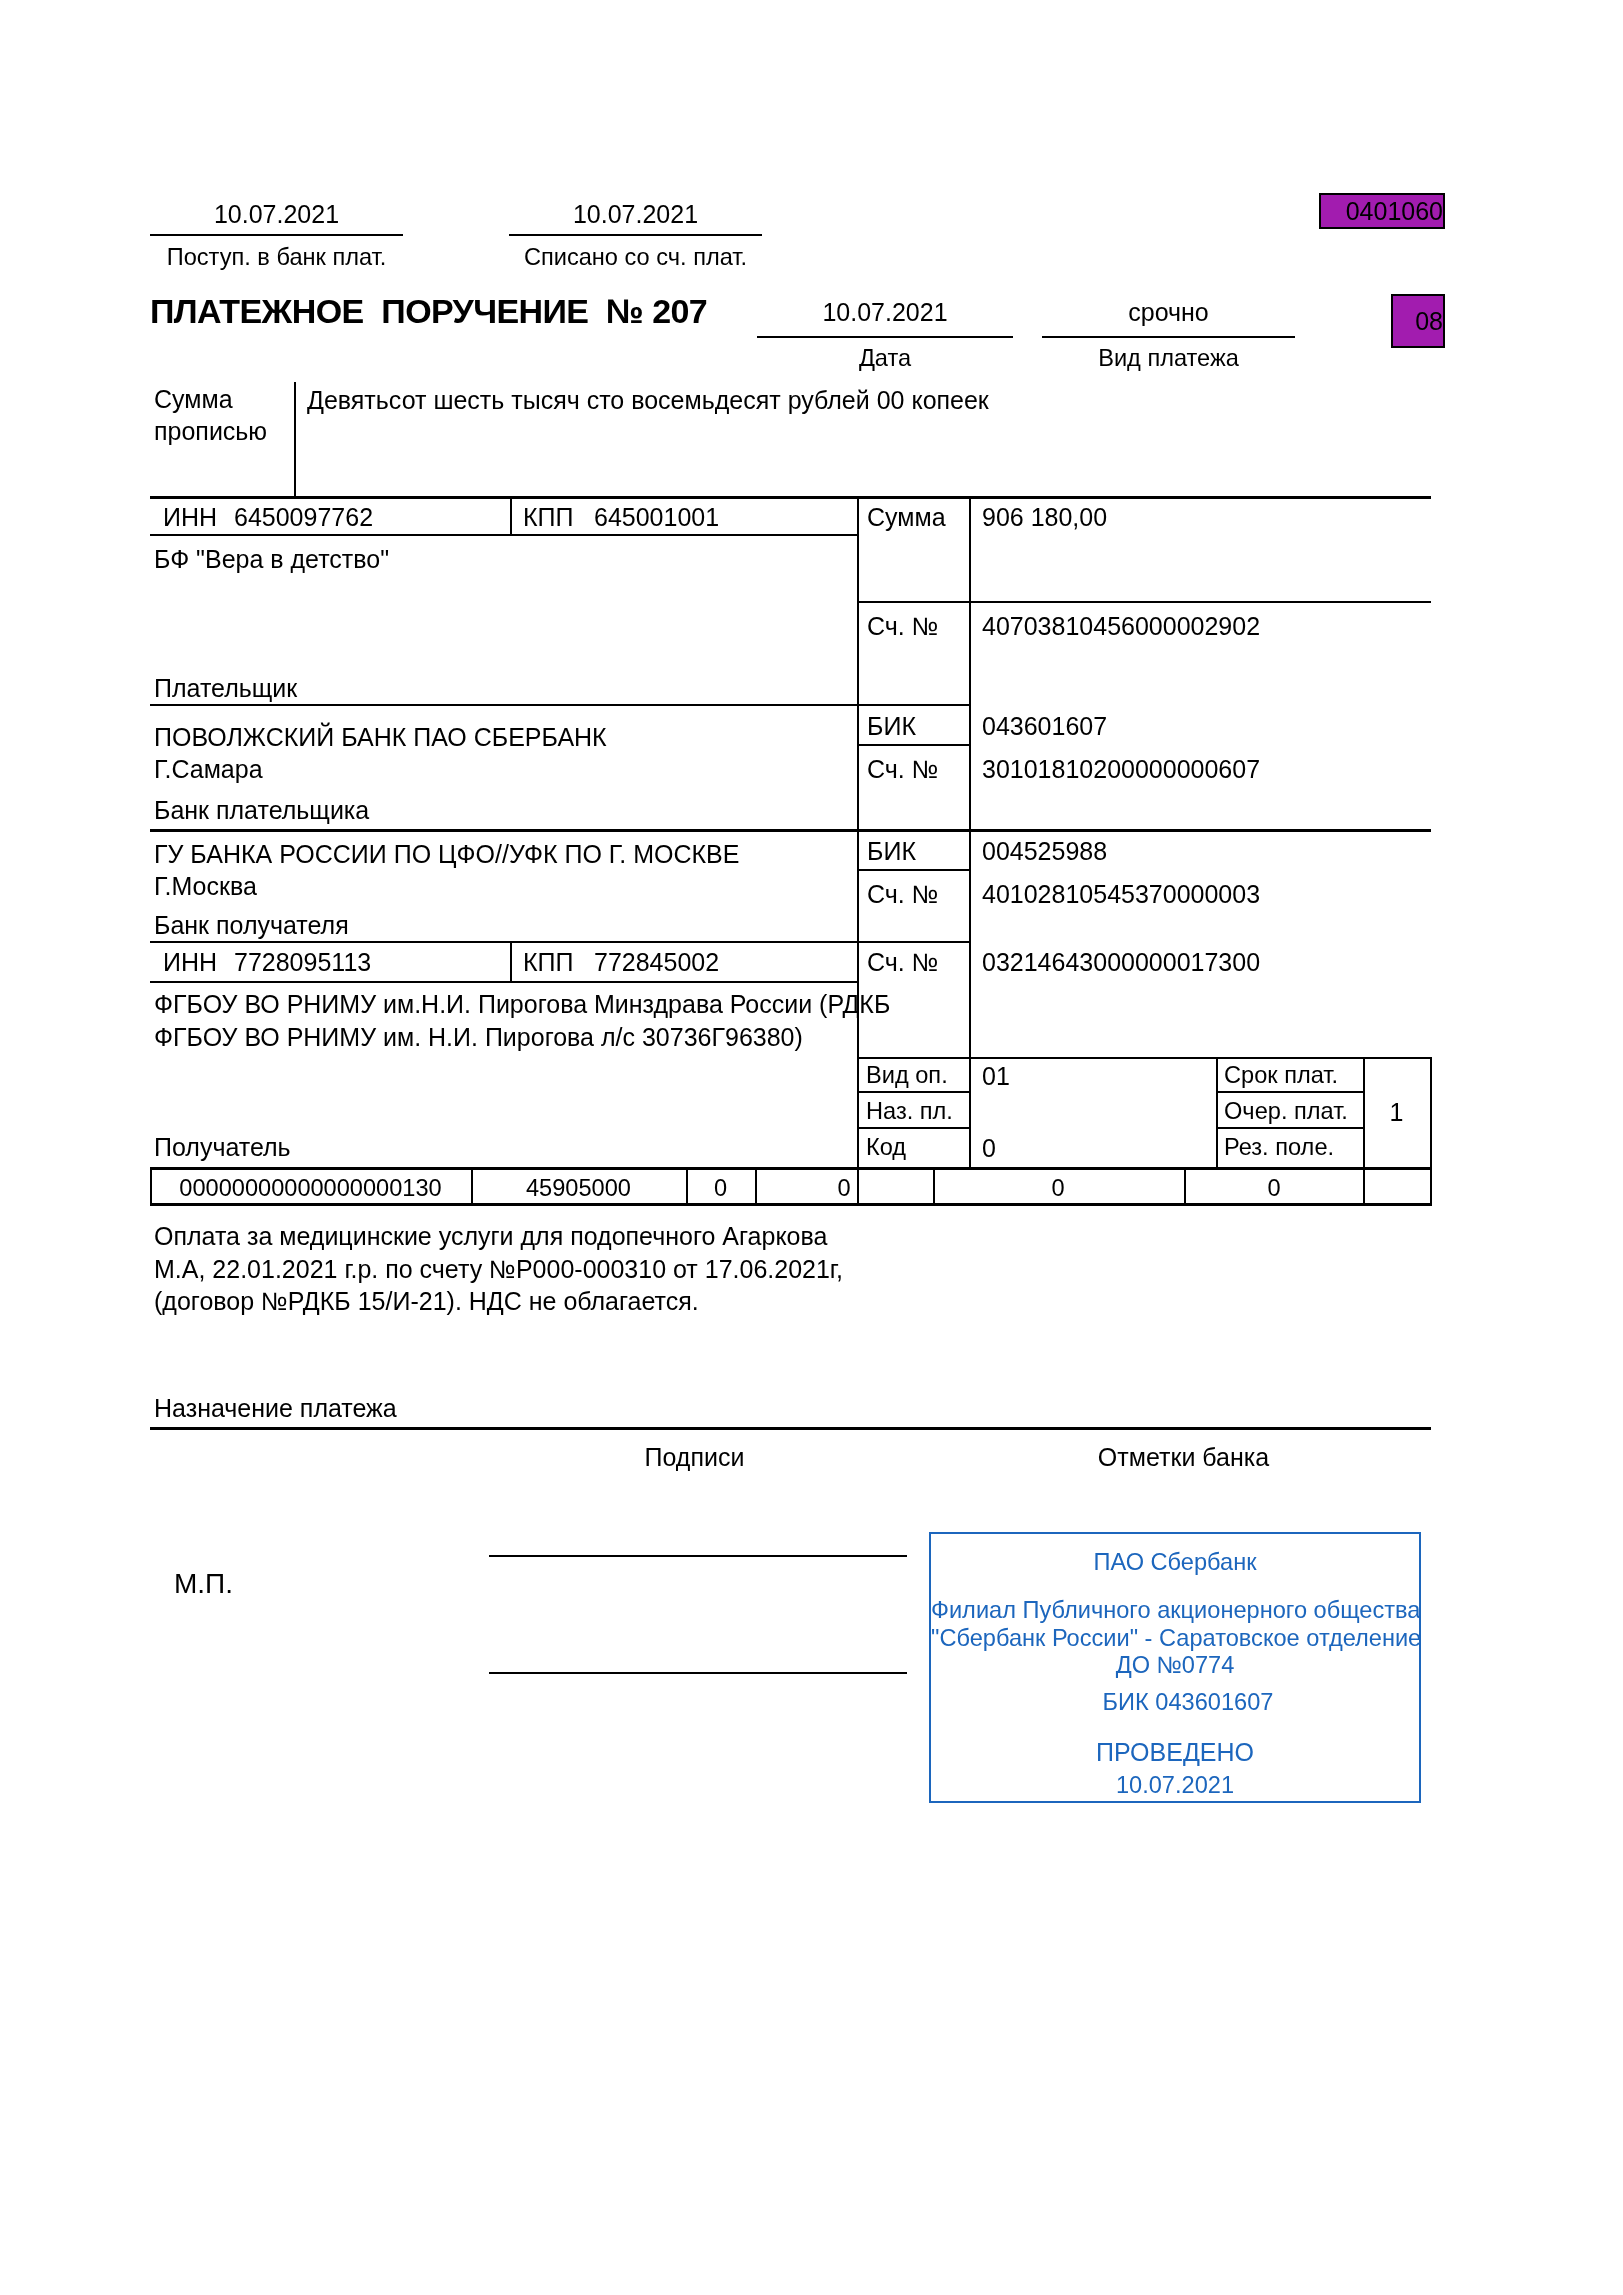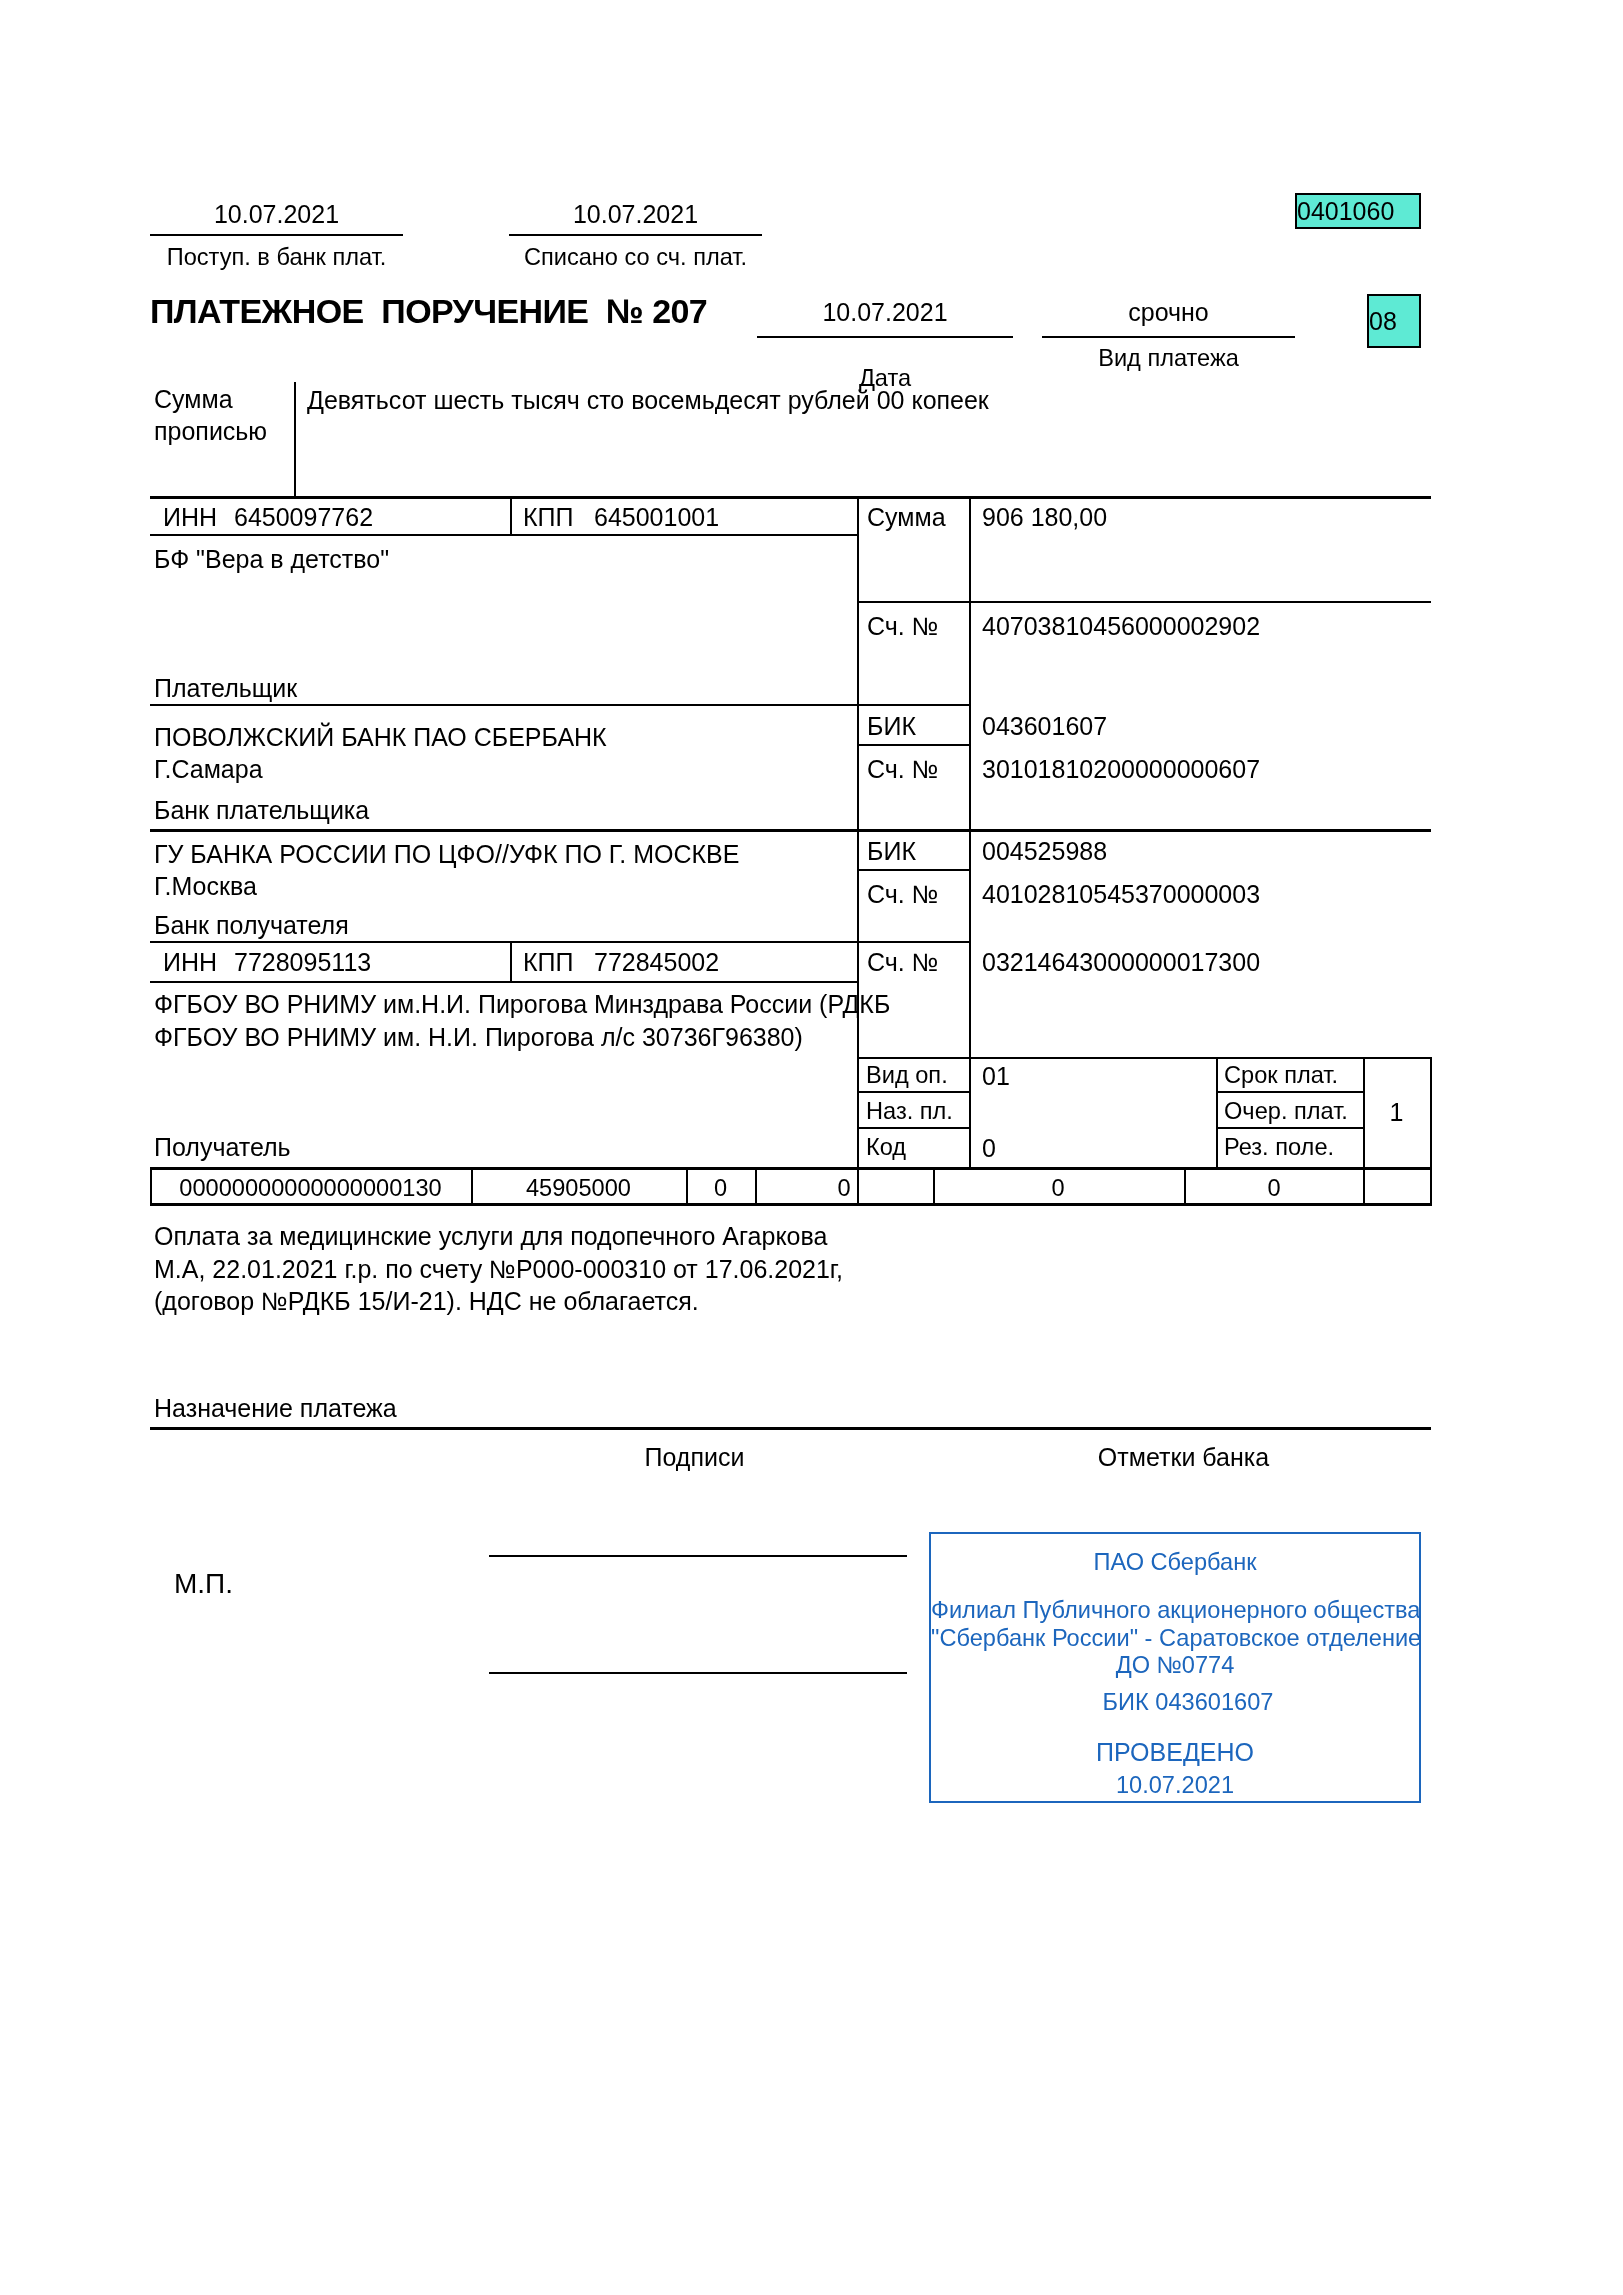--- a/index.html
+++ b/index.html
@@ -7,22 +7,22 @@
         font-family:"Liberation Sans",sans-serif;color:#000;overflow:hidden;}
   .t{position:absolute;font-size:25px;line-height:31px;white-space:pre;}
   .s40{font-size:23.6px;line-height:29.4px;}
   .s43{font-size:25px;line-height:32px;}
   .c{text-align:center;}
   .b{font-weight:normal;}
   .hr{position:absolute;background:#000;height:1.8px;}
   .h4{height:2.4px;}
   .h5{height:2.9px;}
   .vr{position:absolute;background:#000;width:1.8px;}
-  .box{position:absolute;border:2.4px solid #000;display:flex;align-items:center;justify-content:flex-start;
-       font-size:25px;background:#5eead4;}
+  .box{position:absolute;border:2.4px solid #000;display:flex;align-items:center;justify-content:flex-end;
+       font-size:25px;background:#a21caf;margin-left:24px;}
   .title{position:absolute;font-size:34px;line-height:38px;font-weight:bold;letter-spacing:-0.6px;white-space:pre;}
   .stamp{position:absolute;left:929px;top:1532px;width:488px;height:267px;border:2.9px solid #1c66bd;}
   .st{position:absolute;left:0;width:100%;text-align:center;color:#1c66bd;font-size:23.6px;line-height:28px;white-space:pre;}
 </style>
 </head>
 <body>
 
 <div id="page">
 
   <div class="t c" style="left:150px;top:199px;width:253px;">10.07.2021</div>
@@ -34,21 +34,21 @@
   <div class="t c s40" style="left:509px;top:243px;width:253px;">Списано со сч. плат.</div>
 
   <div class="box" style="left:1295px;top:193px;width:122px;height:32px;">
     <span>0401060</span>
   </div>
 
   <div class="title" style="left:150px;top:292px;">ПЛАТЕЖНОЕ  ПОРУЧЕНИЕ  № 207</div>
 
   <div class="t c" style="left:757px;top:297px;width:256px;">10.07.2021</div>
   <div class="hr h4" style="left:757px;top:336px;width:256px;"></div>
-  <div class="t c s40" style="left:757px;top:344px;width:256px;margin-top:20px;">Дата</div>
+  <div class="t c s40" style="left:757px;top:344px;width:256px;">Дата</div>
 
   <div class="t c" style="left:1042px;top:297px;width:253px;">срочно</div>
   <div class="hr h4" style="left:1042px;top:336px;width:253px;"></div>
   <div class="t c s40" style="left:1042px;top:344px;width:253px;">Вид платежа</div>
 
   <div class="box" style="left:1367px;top:294px;width:50px;height:50px;">
     <span>08</span>
   </div>
 
   <div class="t" style="left:154px;top:384px;">Сумма</div>

